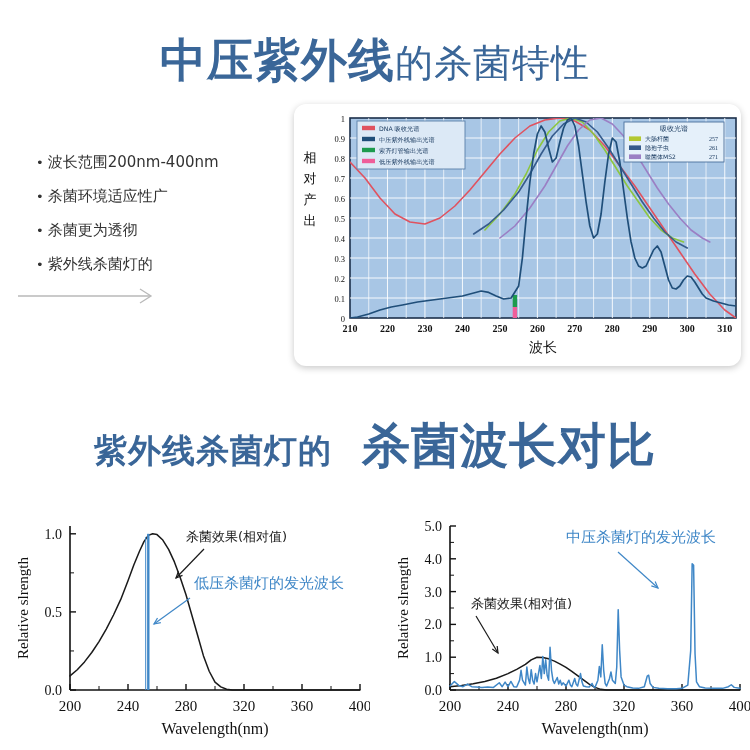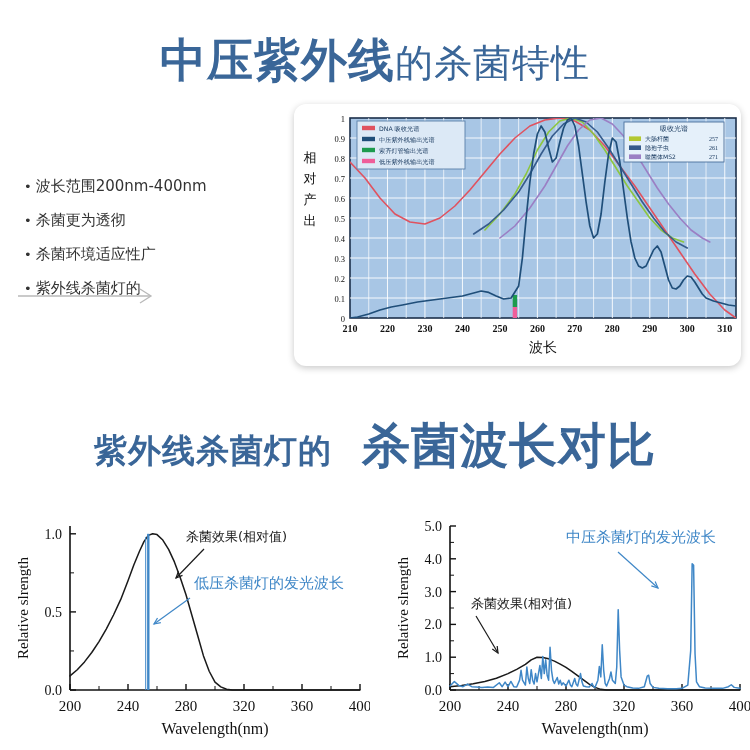--- a/index.html
+++ b/index.html
@@ -19,21 +19,21 @@
   .title1 .small{font-size:38px;font-weight:500;}
   .title2{
     position:absolute;left:0;top:420px;width:750px;text-align:center;
     color:#3a6698;line-height:1.05;font-weight:600;
     font-family:"DejaVu Sans",sans-serif;letter-spacing:1px;white-space:nowrap;
   }
   .title2 .t2a{font-size:33px;}
   .title2 .t2b{font-size:48px;margin-left:30px;}
 
   
-  .bullets{position:absolute;left:24px;top:155px;width:250px;margin-top:24px;}
+  .bullets{position:absolute;left:36px;top:155px;width:250px;}
   .bullet{
     color:#333;font-size:15px;line-height:1.0;margin-bottom:19px;
     font-family:"DejaVu Sans",sans-serif;white-space:nowrap;
   }
   .bullet .dot{font-size:13px;margin-right:4px;}
   .arrow-wrap{position:absolute;left:18px;top:285px;width:150px;height:22px;}
 
   
   .card{
     position:absolute;left:294px;top:104px;width:447px;height:262px;
@@ -57,24 +57,24 @@
 
   <div class="title1">
     <span>中压紫外线</span><span class="small">的杀菌特性</span>
   </div>
 
   <div class="bullets">
     <div class="bullet">
       <span class="dot">•</span><span>波长范围200nm-400nm</span>
     </div>
     <div class="bullet">
+      <span class="dot">•</span><span>杀菌环境适应性广</span>
+    </div>
+    <div class="bullet">
       <span class="dot">•</span><span>杀菌更为透彻</span>
-    </div>
-    <div class="bullet">
-      <span class="dot">•</span><span>杀菌环境适应性广</span>
     </div>
     <div class="bullet">
       <span class="dot">•</span><span>紫外线杀菌灯的</span>
     </div>
   </div>
 
   <div class="arrow-wrap">
     <svg width="150" height="22" viewBox="0 0 150 22">
       <line x1="0" y1="11" x2="132" y2="11" stroke="#b9b9b9" stroke-width="1.3"></line>
       <polyline points="122,4 133,11 122,18" fill="none" stroke="#b9b9b9" stroke-width="1.3"></polyline>

